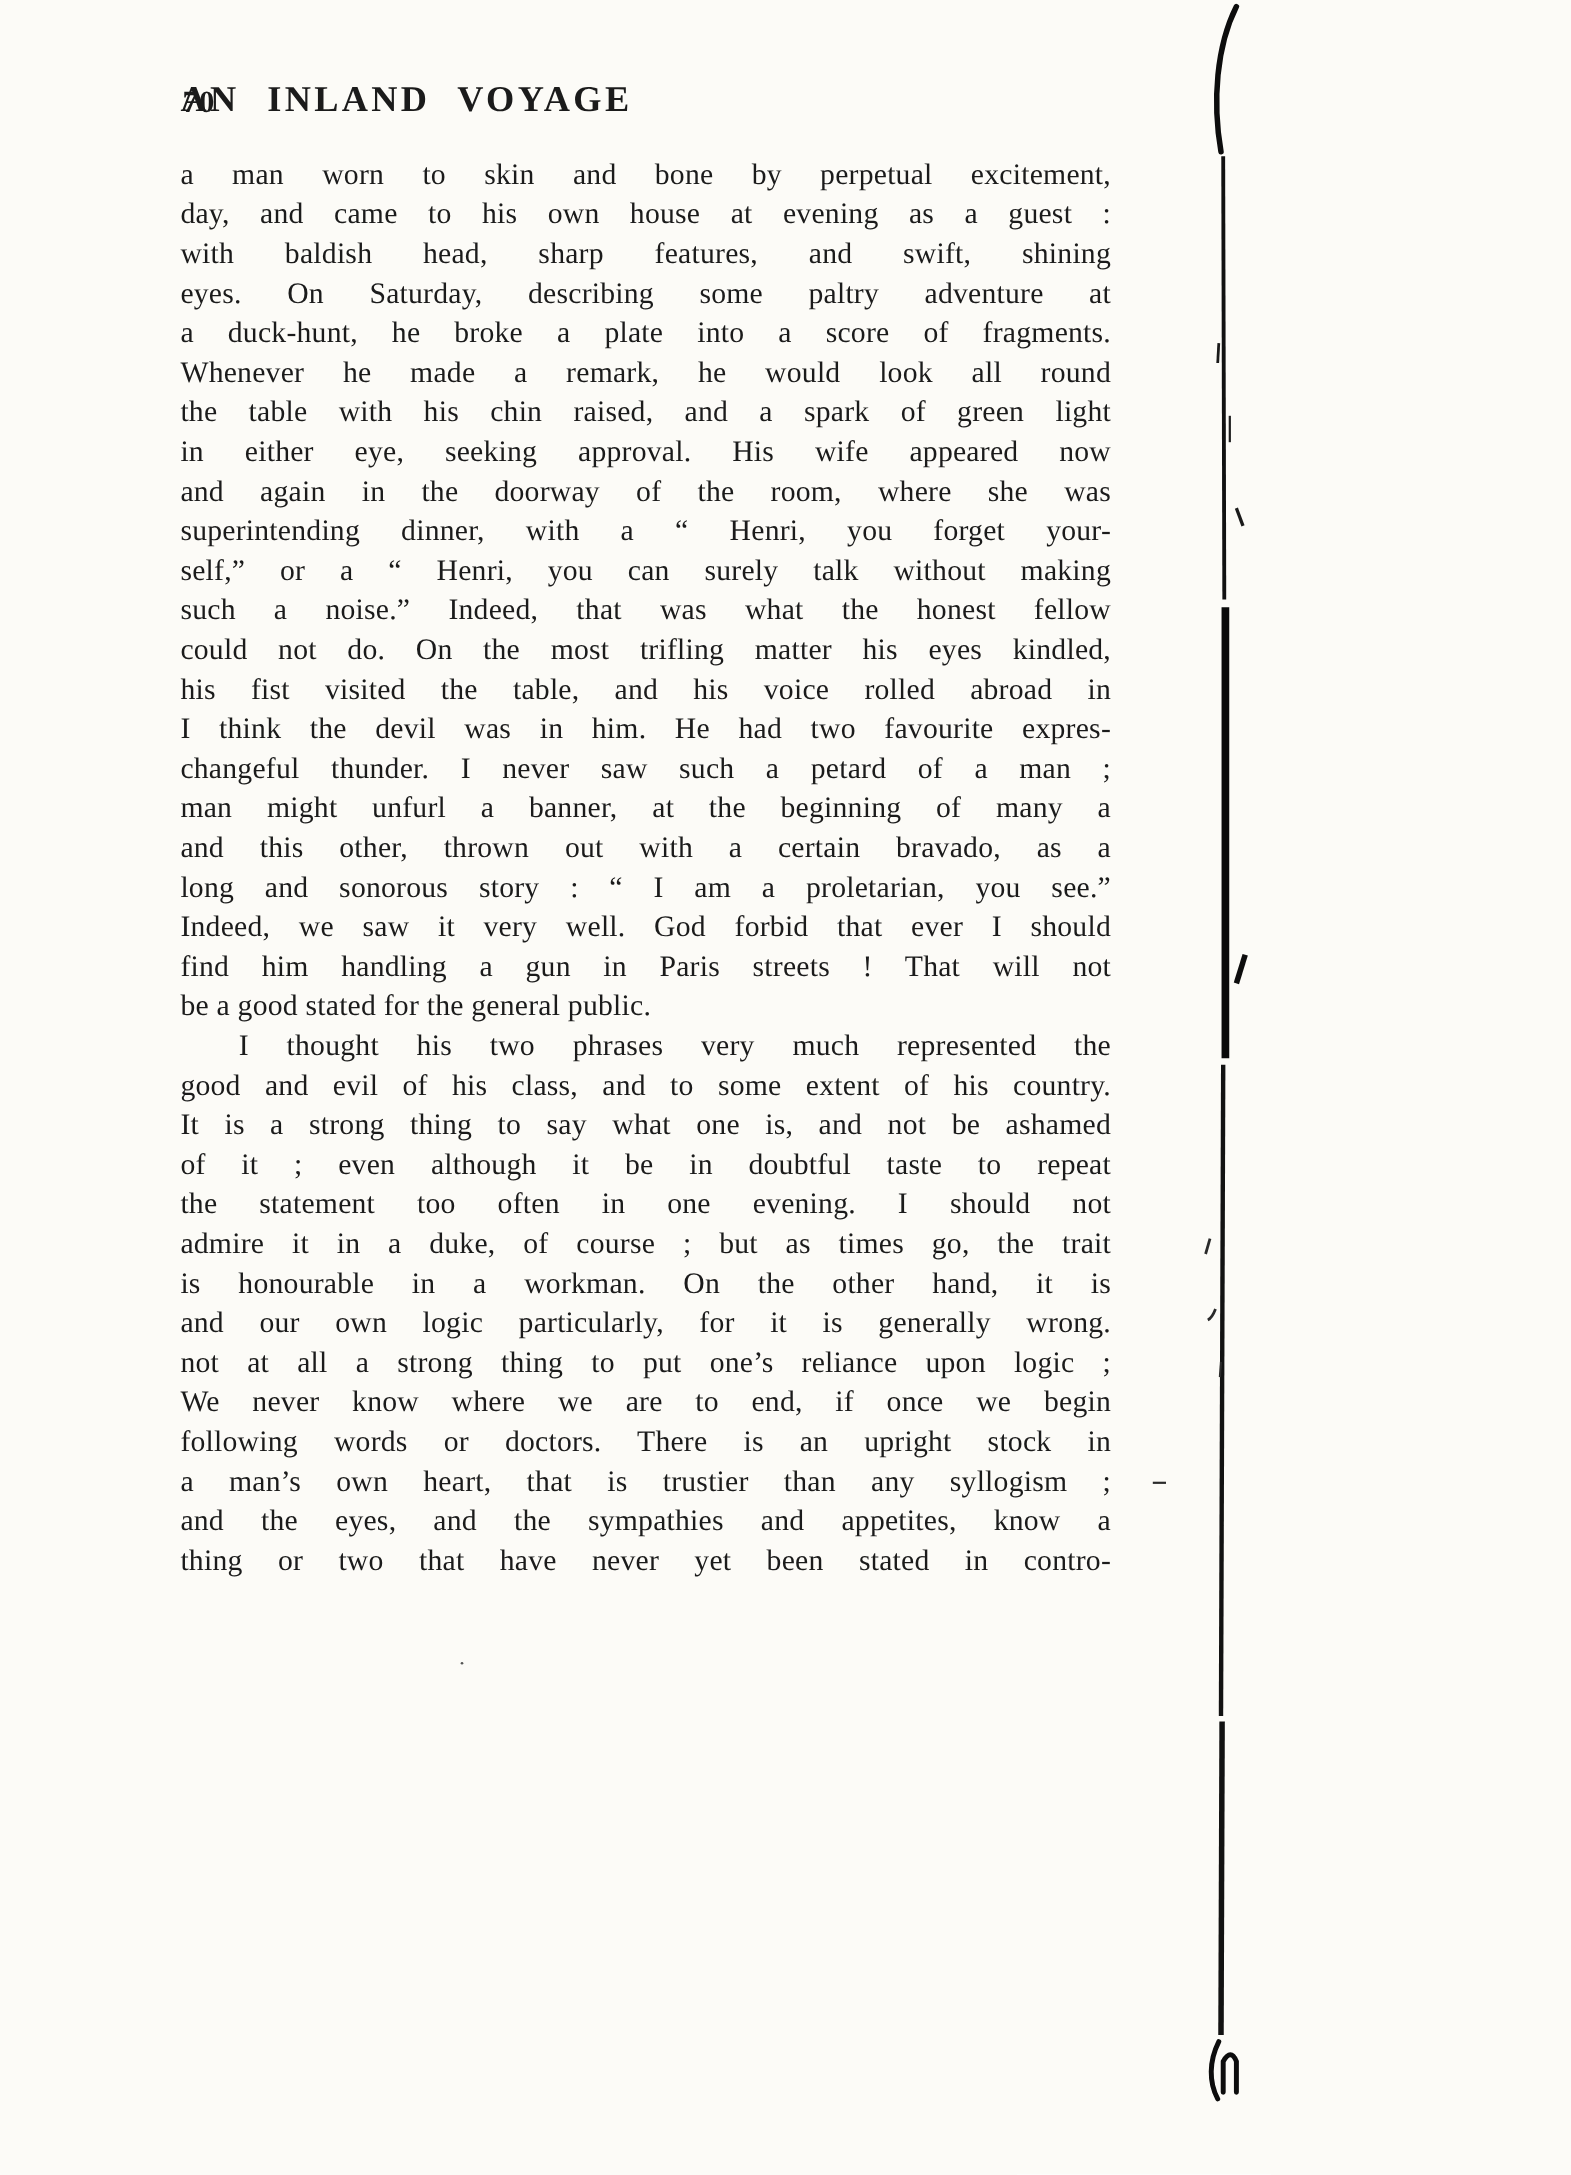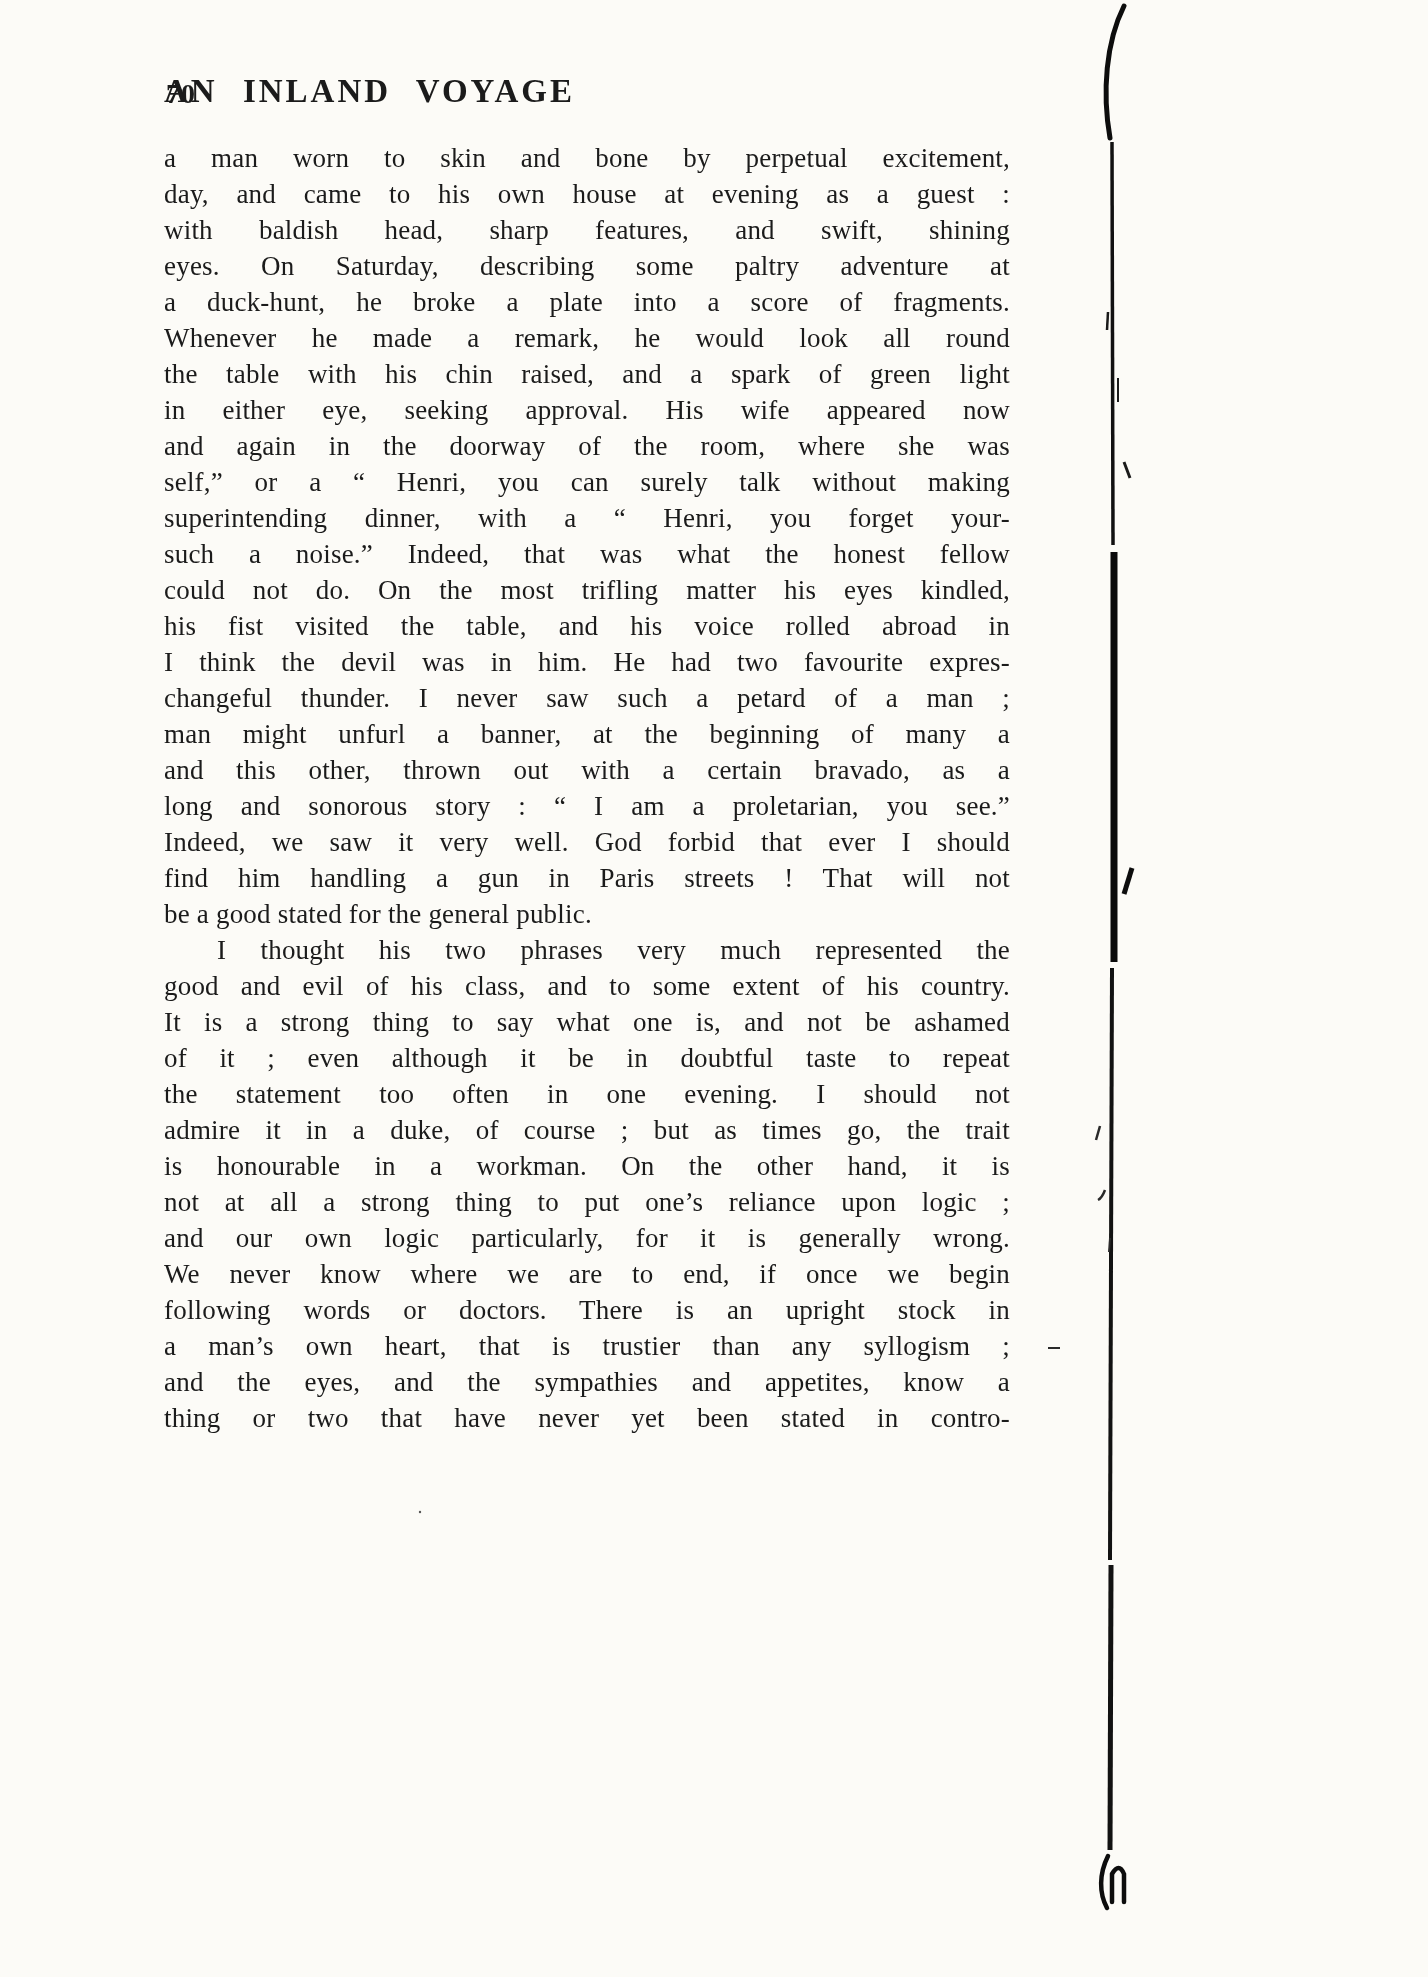--- a/index.html
+++ b/index.html
@@ -84,44 +84,44 @@
         <div class="paragraph">
           <div class="line">a man worn to skin and bone by perpetual excitement,</div>
           <div class="line">day, and came to his own house at evening as a guest :</div>
           <div class="line">with baldish head, sharp features, and swift, shining</div>
           <div class="line">eyes.  On Saturday, describing some paltry adventure at</div>
           <div class="line">a duck-hunt, he broke a plate into a score of fragments.</div>
           <div class="line">Whenever he made a remark, he would look all round</div>
           <div class="line">the table with his chin raised, and a spark of green light</div>
           <div class="line">in either eye, seeking approval.  His wife appeared now</div>
           <div class="line">and again in the doorway of the room, where she was</div>
+          <div class="line">superintending dinner, with a “ Henri, you forget your-</div>
           <div class="line">self,” or a “ Henri, you can surely talk without making</div>
-          <div class="line">superintending dinner, with a “ Henri, you forget your-</div>
           <div class="line">such a noise.”  Indeed, that was what the honest fellow</div>
           <div class="line">could not do.  On the most trifling matter his eyes kindled,</div>
           <div class="line">his fist visited the table, and his voice rolled abroad in</div>
           <div class="line">I think the devil was in him.  He had two favourite expres-</div>
           <div class="line">changeful thunder.  I never saw such a petard of a man ;</div>
           <div class="line">man might unfurl a banner, at the beginning of many a</div>
           <div class="line">and this other, thrown out with a certain bravado, as a</div>
           <div class="line">long and sonorous story :  “ I am a proletarian, you see.”</div>
           <div class="line">Indeed, we saw it very well.  God forbid that ever I should</div>
           <div class="line">find him handling a gun in Paris streets !  That will not</div>
           <div class="line no-just-last">be a good stated for the general public.</div>
         </div>
         <div class="paragraph">
           <div class="line indent">I thought his two phrases very much represented the</div>
           <div class="line">good and evil of his class, and to some extent of his country.</div>
           <div class="line">It is a strong thing to say what one is, and not be ashamed</div>
           <div class="line">of it ;  even although it be in doubtful taste to repeat</div>
           <div class="line">the statement too often in one evening.  I should not</div>
           <div class="line">admire it in a duke, of course ;  but as times go, the trait</div>
           <div class="line">is honourable in a workman.  On the other hand, it is</div>
+          <div class="line">and our own logic particularly, for it is generally wrong.</div>
           <div class="line">not at all a strong thing to put one’s reliance upon logic ;</div>
-          <div class="line">and our own logic particularly, for it is generally wrong.</div>
           <div class="line">We never know where we are to end, if once we begin</div>
           <div class="line">following words or doctors.  There is an upright stock in</div>
           <div class="line">a man’s own heart, that is trustier than any syllogism ;</div>
           <div class="line">and the eyes, and the sympathies and appetites, know a</div>
           <div class="line">thing or two that have never yet been stated in contro-</div>
         </div>
       </div>
   </div>
 
   <svg class="artifact-layer" viewBox="0 0 1428 1977" xmlns="http://www.w3.org/2000/svg">

